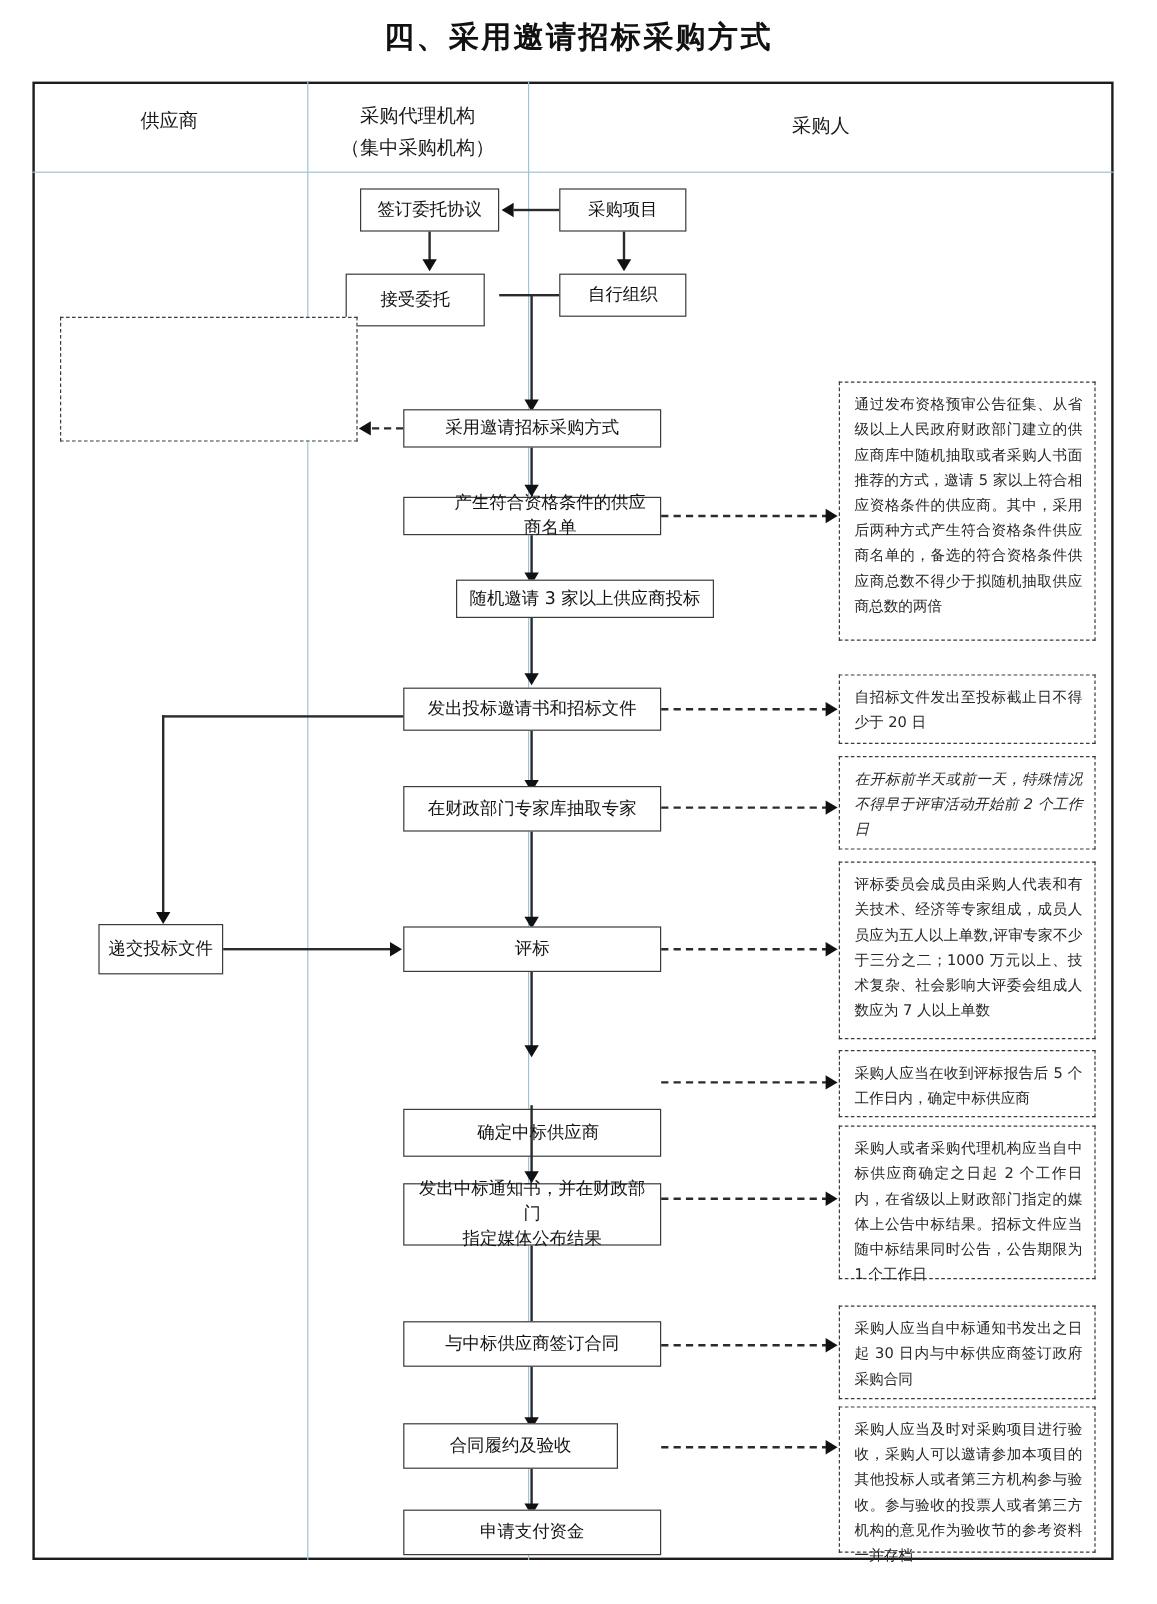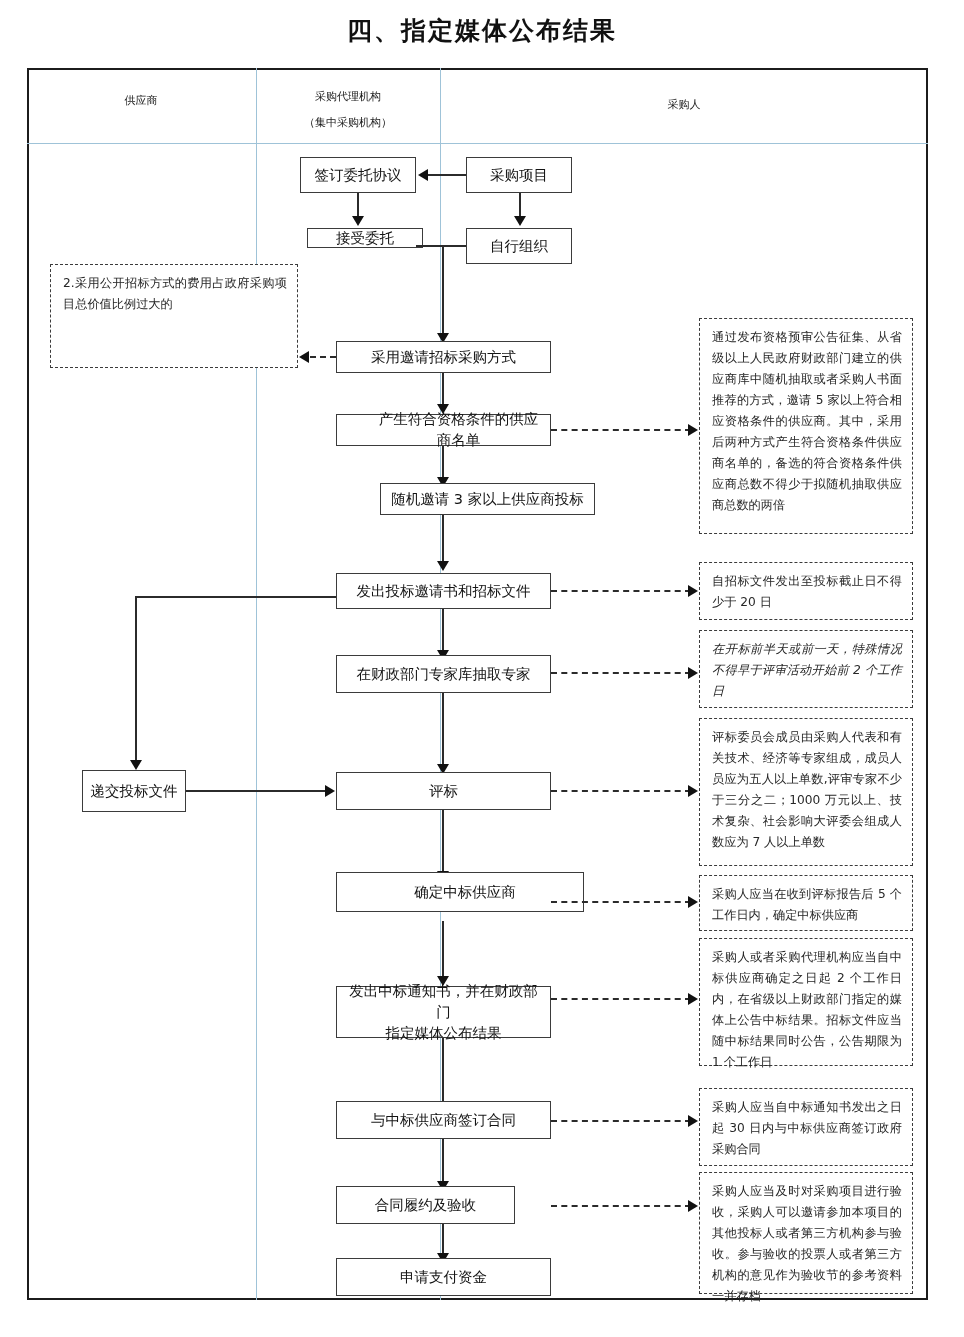--- a/index.html
+++ b/index.html
@@ -57,21 +57,21 @@
     top: 143px;
     width: 901px;
     height: 1px;
     background: #9fc3d8;
   }
 
   
   .lane-header {
     position: absolute;
     text-align: center;
-    font-size: 11px;
+    font-size: 16px;
     line-height: 26px;
     color: #1a1a1a;
   }
   #lane-header-supplier { left: 30px;  top: 88px;  width: 222px; }
   #lane-header-agency   { left: 258px; top: 84px;  width: 180px; }
   #lane-header-buyer    { left: 442px; top: 92px;  width: 484px; }
 
   
   .node {
     position: absolute;
@@ -137,55 +137,54 @@
   
   .dline {
     position: absolute;
     height: 0;
     border-top: 2px dashed #2b2b2b;
   }
 </style>
 </head>
 <body>
 
-<div id="page-title">四、指定媒体公布结果</div>
+<div id="page-title">四、采用邀请招标采购方式</div>
 
 <div id="frame"></div>
 
 <div class="lane-divider" id="lane-divider-1"></div>
 <div class="lane-divider" id="lane-divider-2"></div>
 <div id="lane-header-rule"></div>
 
 <div class="lane-header" id="lane-header-supplier">供应商</div>
 <div class="lane-header" id="lane-header-agency">
   <div>采购代理机构</div>
   <div>（集中采购机构）</div>
 </div>
 <div class="lane-header" id="lane-header-buyer">采购人</div>
 
 <div class="node" style="left:300px; top:157px; width:116px; height:36px;">签订委托协议</div>
 <div class="node" style="left:466px; top:157px; width:106px; height:36px;">采购项目</div>
-<div class="node" style="left:307px; top:228px; width:116px; height:20px;">接受委托</div>
+<div class="node" style="left:288px; top:228px; width:116px; height:44px;">接受委托</div>
 <div class="node" style="left:466px; top:228px; width:106px; height:36px;">自行组织</div>
 
 <div class="hline" style="left:428px; top:174px; width:38px;"></div>
 <div class="arrow-left" style="left:418px; top:169px;"></div>
 
 <div class="vline" style="left:357px; top:193px; height:24px;"></div>
 <div class="arrow-down" style="left:352px; top:216px;"></div>
 
 <div class="vline" style="left:519px; top:193px; height:24px;"></div>
 <div class="arrow-down" style="left:514px; top:216px;"></div>
 
 <div class="hline" style="left:416px; top:245px; width:50px;"></div>
 <div class="vline" style="left:442px; top:245px; height:97px;"></div>
 <div class="arrow-down" style="left:437px; top:333px;"></div>
 
 <div class="note" style="left:50px; top:264px; width:248px; height:104px;">
-  <div>2.采用公开招标方式的费用占政府采购项目总价值比例过大的</div>
 </div>
 <div class="dline" style="left:310px; top:356px; width:26px;"></div>
 <div class="arrow-left" style="left:299px; top:351px;"></div>
 
 <div class="node" style="left:336px; top:341px; width:215px; height:32px;">采用邀请招标采购方式</div>
 
 <div class="vline" style="left:442px; top:373px; height:33px;"></div>
 <div class="arrow-down" style="left:437px; top:404px;"></div>
 
 <div class="node" style="left:336px; top:414px; width:215px; height:32px;padding-left:36px;">产生符合资格条件的供应商名单</div>
@@ -206,21 +205,21 @@
 <div class="node" style="left:336px; top:655px; width:215px; height:38px;">在财政部门专家库抽取专家</div>
 
 <div class="vline" style="left:442px; top:693px; height:73px;"></div>
 <div class="arrow-down" style="left:437px; top:764px;"></div>
 
 <div class="node" style="left:336px; top:772px; width:215px; height:38px;">评标</div>
 
 <div class="vline" style="left:442px; top:810px; height:63px;"></div>
 <div class="arrow-down" style="left:437px; top:871px;"></div>
 
-<div class="node" style="left:336px; top:872px; width:248px; height:40px;padding-left:16px;">确定中标供应商</div>
+<div class="node" style="left:336px; top:924px; width:215px; height:40px;padding-left:16px;">确定中标供应商</div>
 
 <div class="vline" style="left:442px; top:921px; height:57px;"></div>
 <div class="arrow-down" style="left:437px; top:976px;"></div>
 
 <div class="node" style="left:336px; top:986px; width:215px; height:52px; flex-direction:column;">
   <div>发出中标通知书，并在财政部门</div>
   <div>指定媒体公布结果</div>
 </div>
 
 <div class="vline" style="left:442px; top:1038px; height:65px;"></div>

